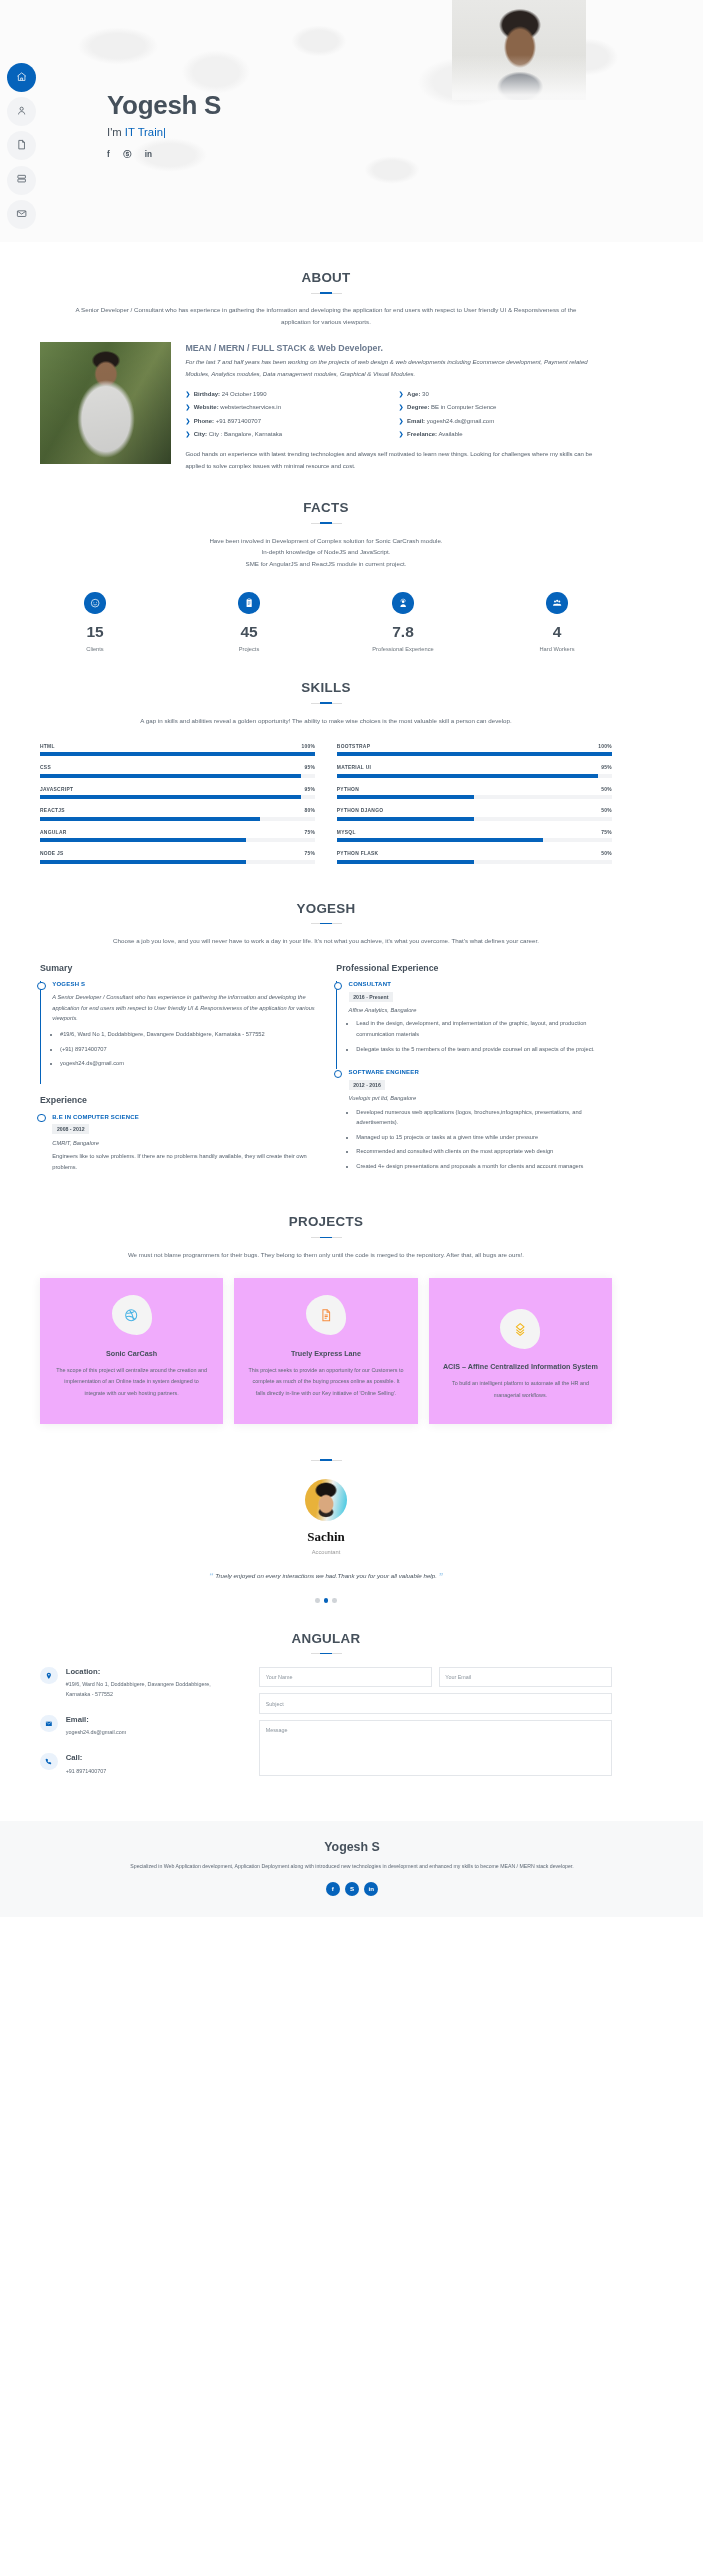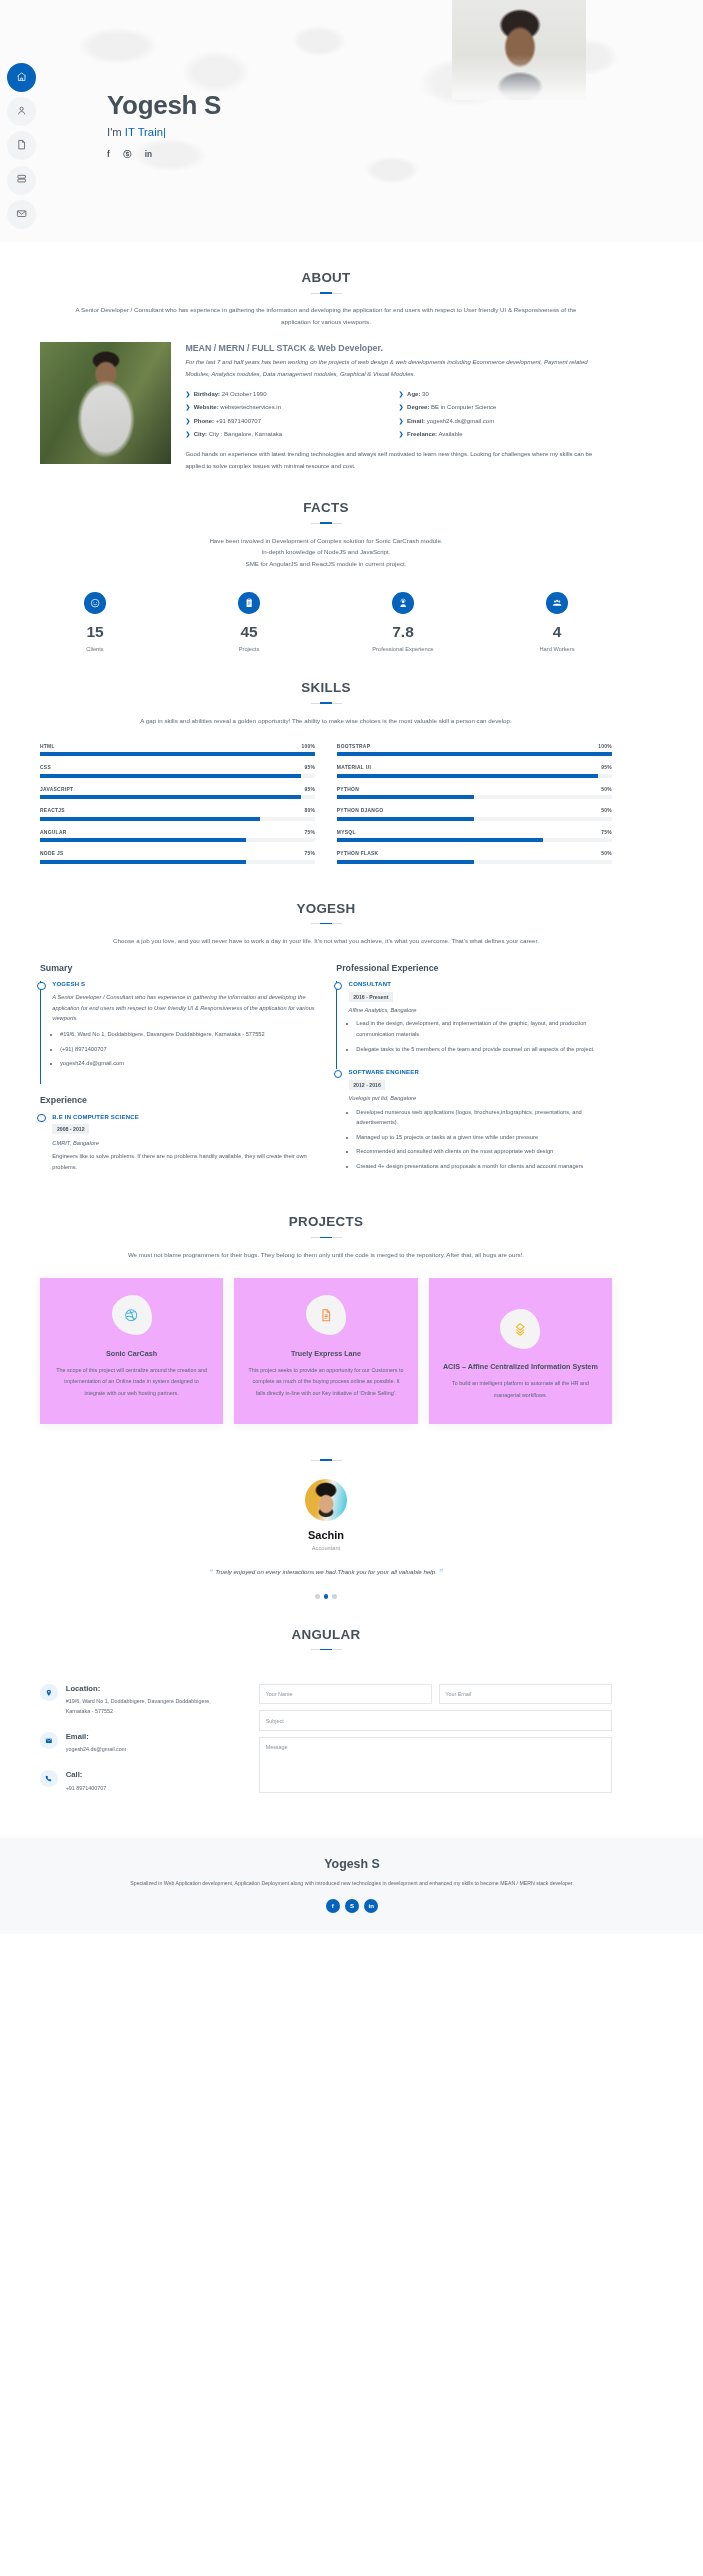--- a/index.html
+++ b/index.html
@@ -210,33 +210,33 @@
   
   .testi { margin-top: 18.5px; text-align: center; }
   .testi-av {
     width: 42px; height: 42px; border-radius: 50%; margin: 0 auto 8.2px;
     background:
       radial-gradient(ellipse 10.8px 13.4px at 21px 25px, #d9a87e 0 62%, rgba(217,168,126,0) 74%),
       radial-gradient(ellipse 14px 10.3px at 21px 11.3px, #171310 0 66%, rgba(23,19,16,0) 80%),
       radial-gradient(ellipse 10.3px 7.2px at 21px 33px, #2a2320 0 62%, rgba(42,35,32,0) 78%),
       linear-gradient(100deg, #e8b23a 0%, #e8b23a 34%, #f0f0ee 58%, #2fc3e0 100%);
   }
-  .testi-name { font-size: 11px; font-weight: 700; color: #111; }
+  .testi-name { font-size: 13px; font-weight: 700; color: #111; font-family: Liberation Serif, serif; }
   .testi-role { font-size: 5.7px; color: #999; margin-top: 3.6px; }
   .testi-quote {
     font-size: 6.2px; font-style: italic; color: #45505b;
     margin-top: 13.4px; line-height: 1.9;
   }
   .qm { color: #a8d0ef; font-size: 8.8px; font-weight: 700; vertical-align: -1px; }
   .dots { margin-top: 13.4px; display: flex; gap: 4.1px; justify-content: center; }
   .dot { width: 4.6px; height: 4.6px; border-radius: 50%; background: #d0d4d8; cursor: pointer; }
   .dot.on { background: #0563bb; }
 
   
-  .contact-grid { display: flex; gap: 23px; margin-top: 34px; }
+  .contact-grid { display: flex; gap: 23px; margin-top: 13px; }
   .contact-left { width: 196px; flex: 0 0 196px; }
   .c-row { display: flex; gap: 8.2px; margin-bottom: 15.5px; }
   .c-ic {
     width: 17.5px; height: 17.5px; border-radius: 50%; background: #eaf2fb;
     flex: 0 0 17.5px; display: flex; align-items: center; justify-content: center;
   }
   .c-ic svg { width: 7.7px; height: 7.7px; fill: #0563bb; }
   .c-h { font-size: 7.7px; font-weight: 700; color: #45505b; margin-bottom: 3.6px; }
   .c-t { font-size: 5.4px; line-height: 1.85; color: #5d6874; }
   .contact-right { flex: 1; }

